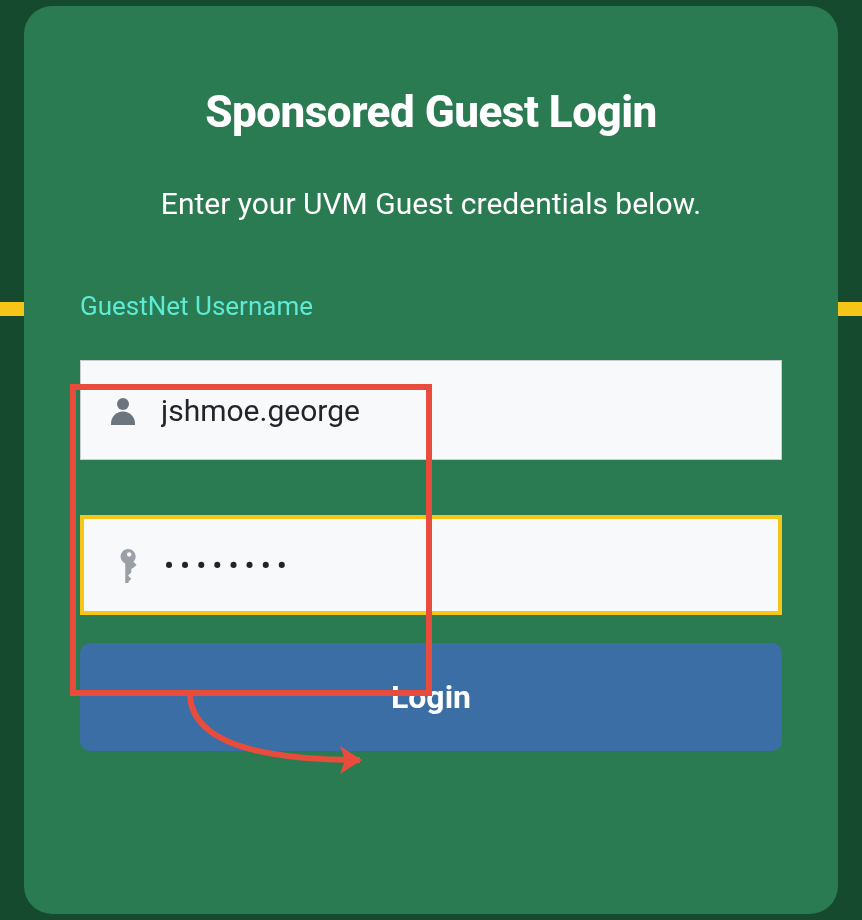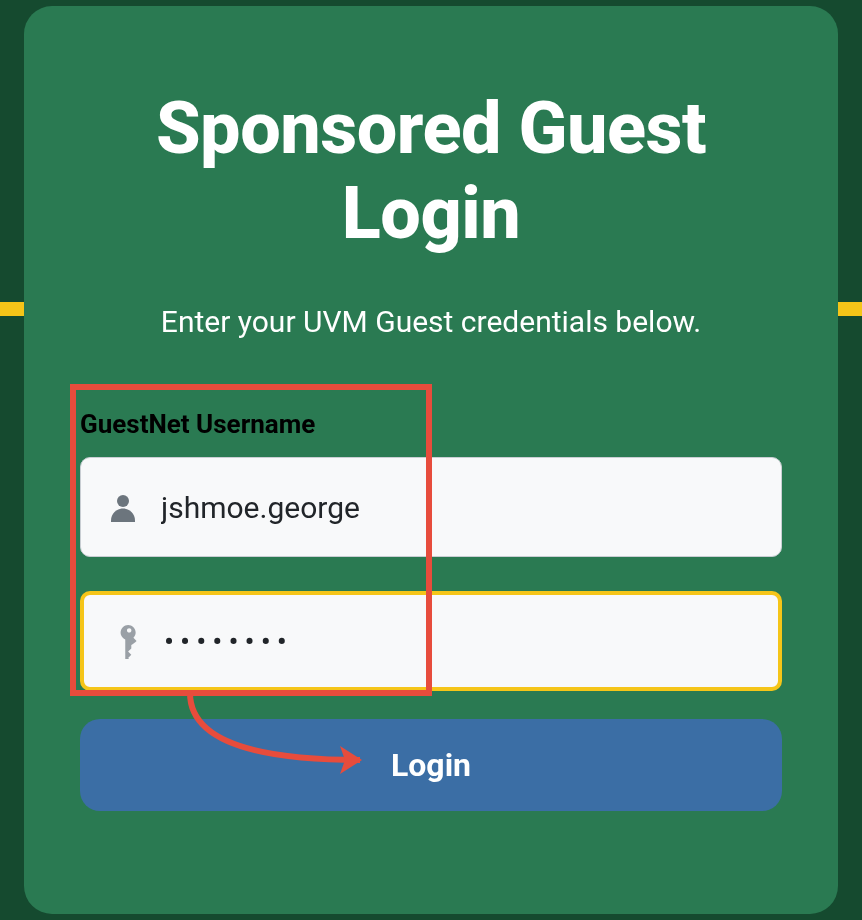--- a/index.html
+++ b/index.html
@@ -31,54 +31,55 @@
       bottom: 6px;
       background: #2a7a52;
       border-radius: 28px;
       padding: 80px 56px 50px 56px;
       display: flex;
       flex-direction: column;
       align-items: center;
     }
     .title {
       color: #ffffff;
-      font-size: 72px;
+      font-size: 44px;
       font-weight: 800;
       text-align: center;
       margin-bottom: 48px;
       letter-spacing: -0.5px;
     }
     .subtitle {
       color: #ffffff;
       font-size: 30px;
       font-weight: 400;
       text-align: right;
       margin-bottom: 70px;
     }
     .form {
       width: 100%;
       display: flex;
       flex-direction: column;
     }
     .label {
-      color: #000000;
+      color: #5eead4;
       font-size: 26px;
-      font-weight: 700;
+      font-weight: 400;
       margin-bottom: 18px;
     }
     .input-wrap {
       position: relative;
       display: flex;
       align-items: center;
       background: #f8f9fa;
       border: 1px solid #c9ced3;
-      border-radius: 10px;
+      border-radius: 0;
       height: 100px;
       padding: 0 24px;
       margin-bottom: 34px;
+      margin-top: 21px;
     }
     .input-wrap.pw {
       border: 4px solid #f5c518;
       margin-bottom: 28px;
     }
     .input-icon {
       width: 36px;
       height: 36px;
       flex-shrink: 0;
       margin-right: 20px;
@@ -97,22 +98,22 @@
       color: #212529;
       font-family: inherit;
     }
     .text-input.password {
       letter-spacing: 6px;
       font-size: 30px;
     }
     .login-btn {
       background: #3b6ea5;
       border: none;
-      border-radius: 20px;
-      height: 92px;
+      border-radius: 10px;
+      height: 108px;
       color: #ffffff;
       font-size: 32px;
       font-weight: 700;
       cursor: pointer;
       font-family: inherit;
     }
     .annotation-box {
       position: absolute;
       border: 6px solid #e74c3c;
       pointer-events: none;

